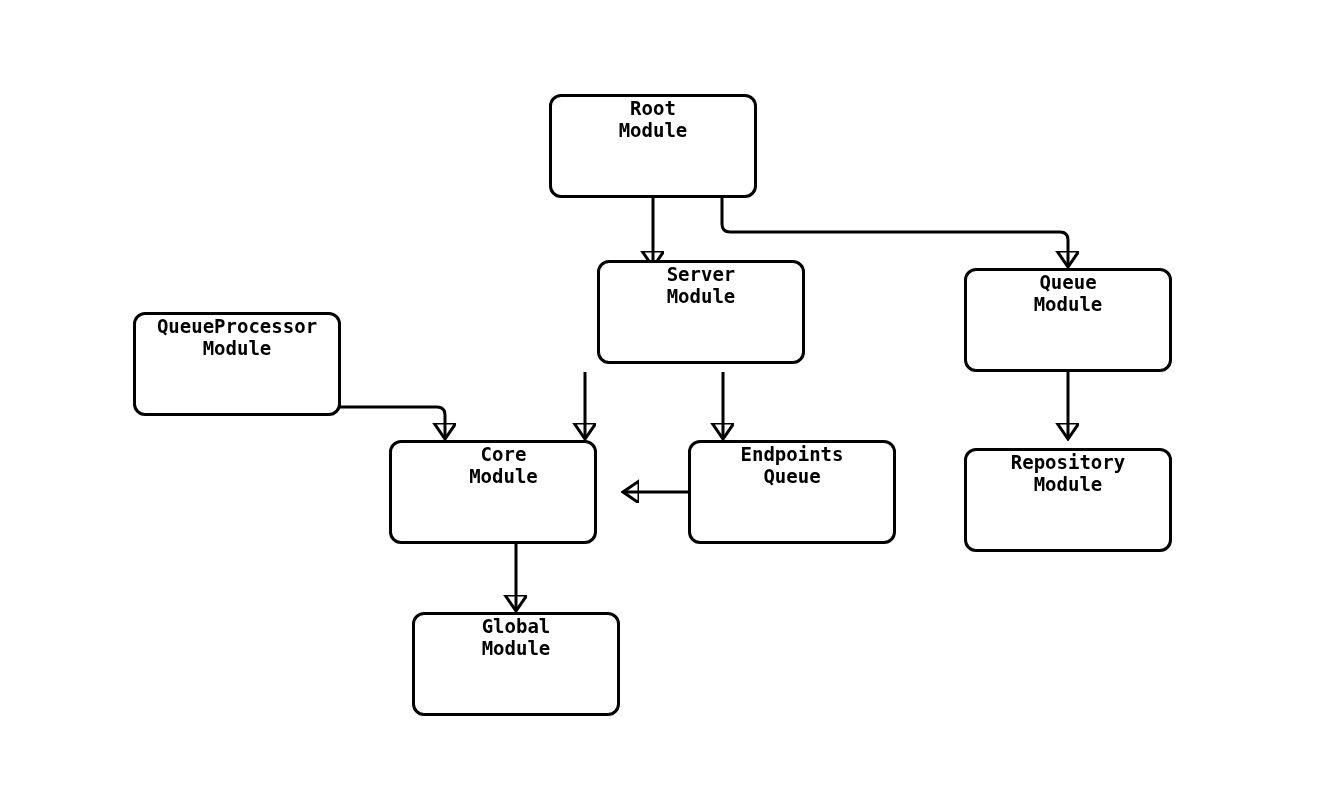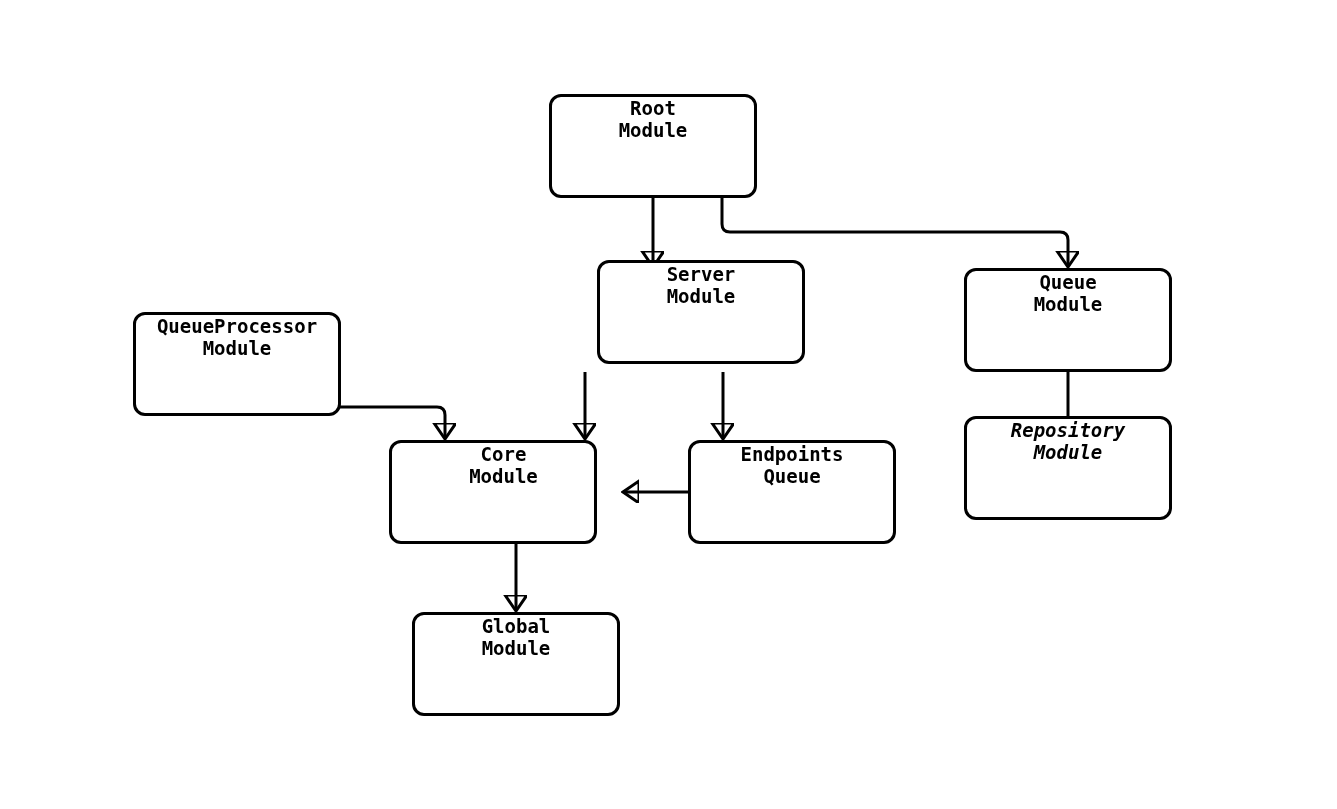--- a/index.html
+++ b/index.html
@@ -47,21 +47,21 @@
     font-weight: 700;
     color: #000000;
     white-space: pre-line;
   }
   .node-root         { left: 549px; top: 94px;  }
   .node-queueproc    { left: 133px; top: 268px; margin-top: 44px; }
   .node-server       { left: 549px; top: 260px; margin-left: 48px; }
   .node-global       { left: 964px; top: 268px; }
   .node-core         { left: 389px; top: 440px; padding-left: 21px; }
   .node-endpoints    { left: 688px; top: 440px; }
-  .node-repository   { left: 964px; top: 416px; font-style: italic; }
+  .node-repository   { left: 964px; top: 448px; }
   .node-queue        { left: 412px; top: 612px; }
 </style>
 </head>
 <body>
 
 <div class="canvas">
 
   <svg class="edges-layer" width="1337" height="809" viewBox="0 0 1337 809" xmlns="http://www.w3.org/2000/svg">
     <defs>
       <marker id="arrow" markerUnits="userSpaceOnUse" markerWidth="18" markerHeight="24" refX="15" refY="11" orient="auto">

